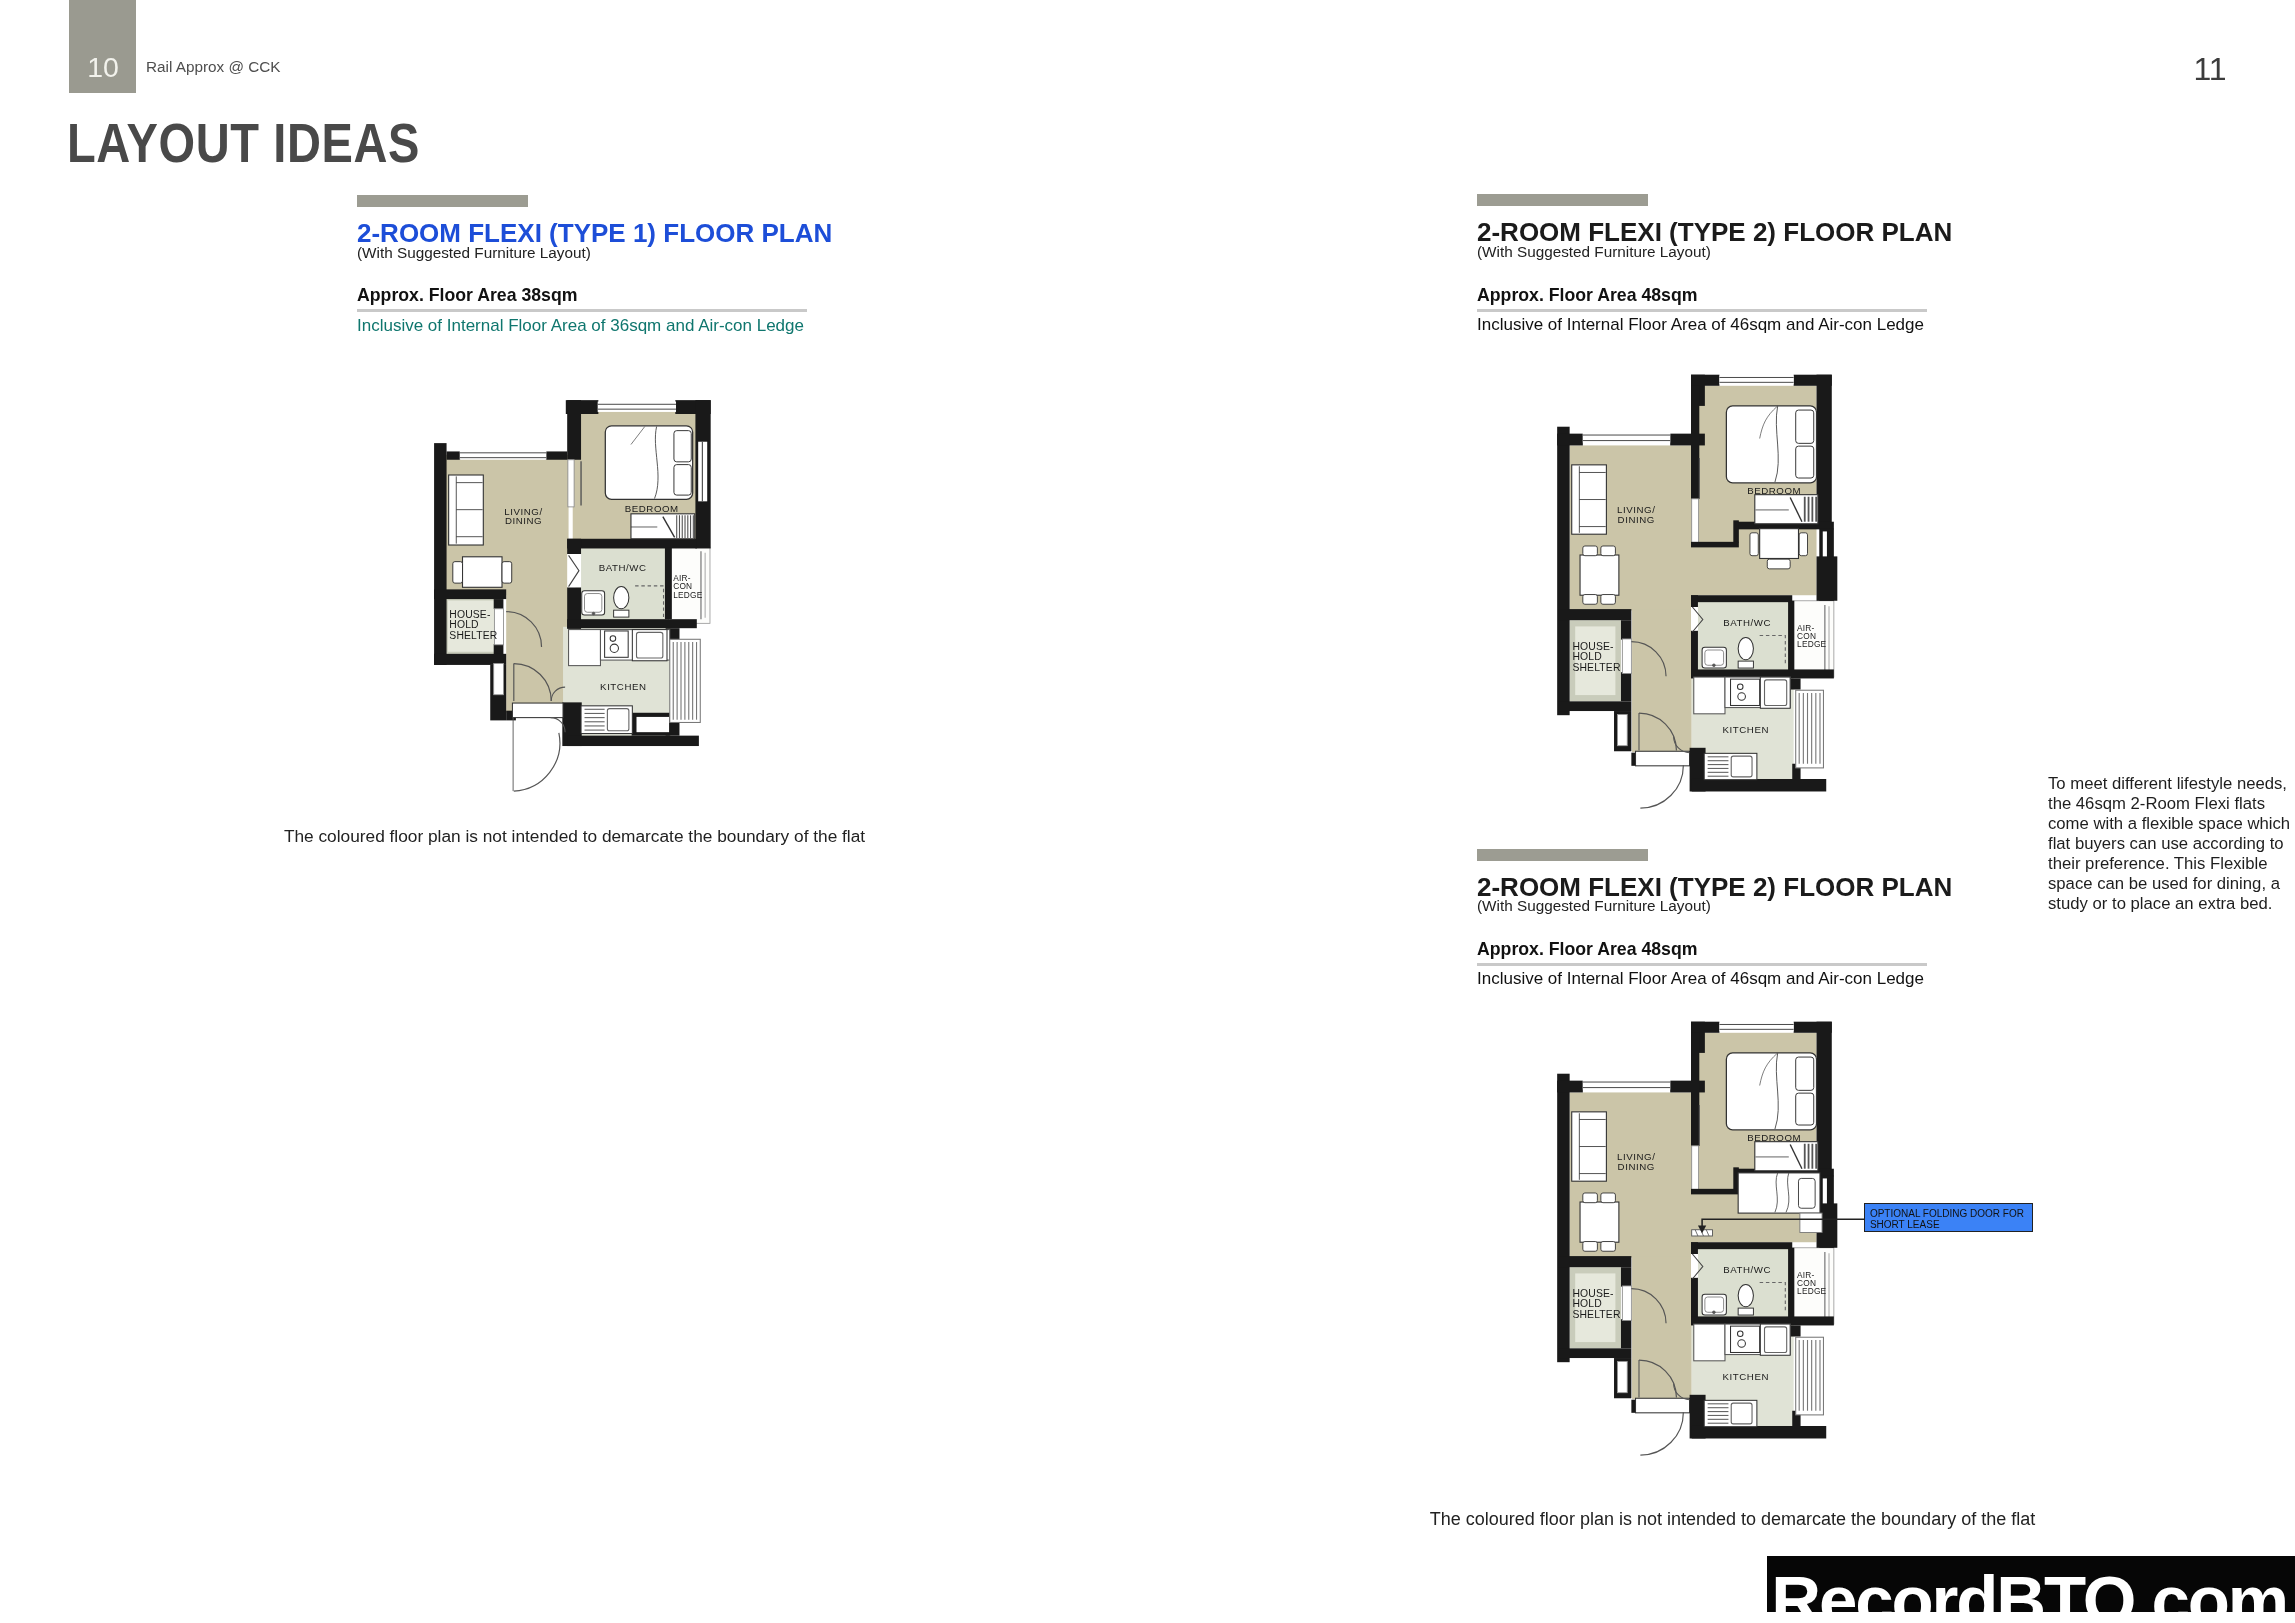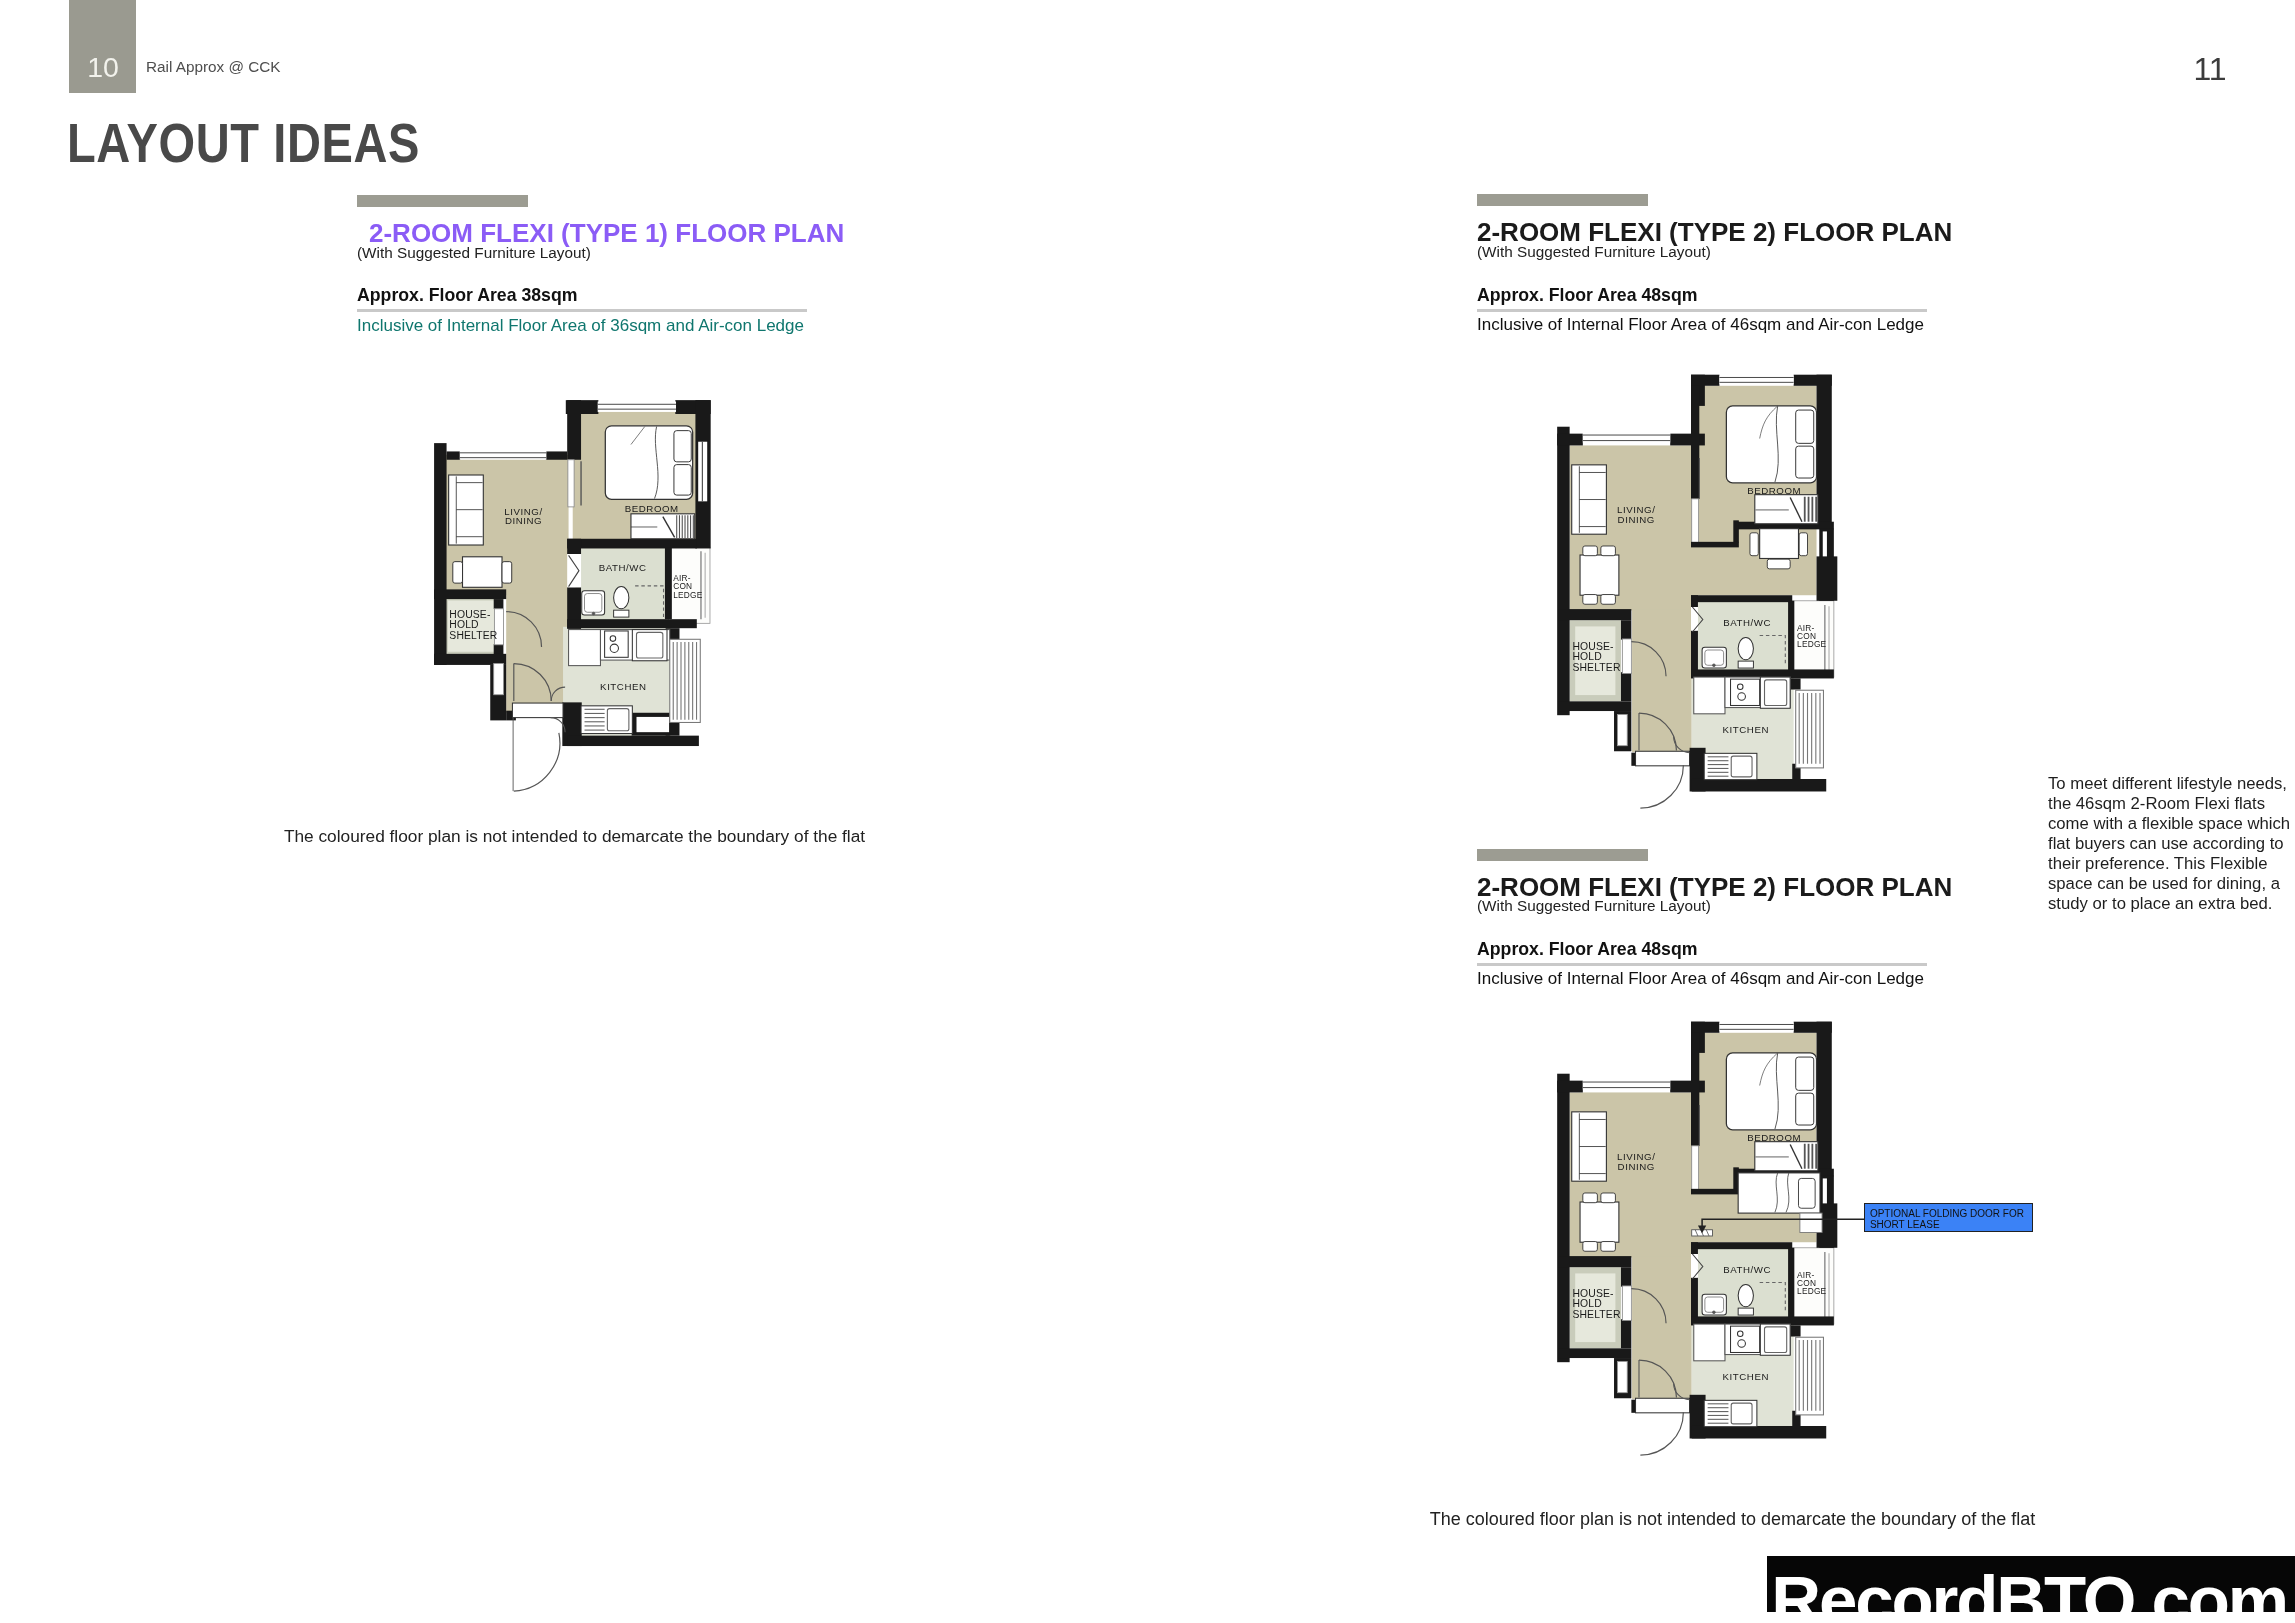--- a/index.html
+++ b/index.html
@@ -15,21 +15,21 @@
 <div style="position:absolute;left:69px;top:51px;width:68px;text-align:center;font-size:28.5px;color:#f2f2ec;">10</div>
 
 <div style="position:absolute;left:146px;top:58px;font-size:15.3px;color:#4e4e4e;">Rail Approx @ CCK</div>
 
 <div style="position:absolute;left:2189px;top:51px;width:42px;text-align:center;font-size:32px;color:#3c3c3c;">11</div>
 
 <div style="position:absolute;left:67px;top:110px;font-size:56px;font-weight:bold;color:#494949;letter-spacing:0.7px;transform:scaleX(0.84);transform-origin:0 0;">LAYOUT IDEAS</div>
 
 <div style="position:absolute;left:357px;top:195px;width:171px;height:11.8px;background:#9c9c92;"></div>
 
-<div style="position:absolute;left:357px;top:218px;font-size:26px;font-weight:bold;color:#8b5cf6;white-space:nowrap;letter-spacing:0px;margin-left:12px;">2-ROOM FLEXI (TYPE 1) FLOOR PLAN</div>
+<div style="position:absolute;left:357px;top:218px;font-size:26px;font-weight:bold;color:#1d4ed8;white-space:nowrap;letter-spacing:0px;">2-ROOM FLEXI (TYPE 1) FLOOR PLAN</div>
 
 <div style="position:absolute;left:357px;top:244px;font-size:15.3px;color:#222;white-space:nowrap;">(With Suggested Furniture Layout)</div>
 
 <div style="position:absolute;left:357px;top:285px;font-size:17.7px;font-weight:bold;color:#111;white-space:nowrap;">Approx. Floor Area 38sqm</div>
 
 <div style="position:absolute;left:357px;top:309px;width:450px;height:2.8px;background:#c9c9c9;"></div>
 
 <div style="position:absolute;left:357px;top:316px;font-size:17px;color:#0f766e;white-space:nowrap;">Inclusive of Internal Floor Area of 36sqm and Air-con Ledge</div>
 
 <div style="position:absolute;left:1477px;top:194px;width:171px;height:11.8px;background:#9c9c92;"></div>

